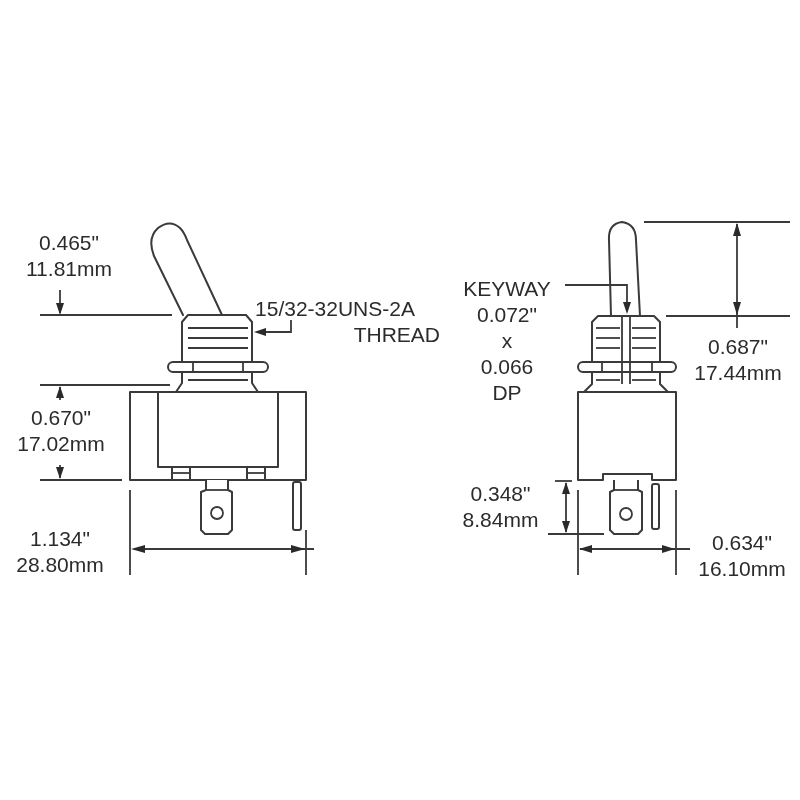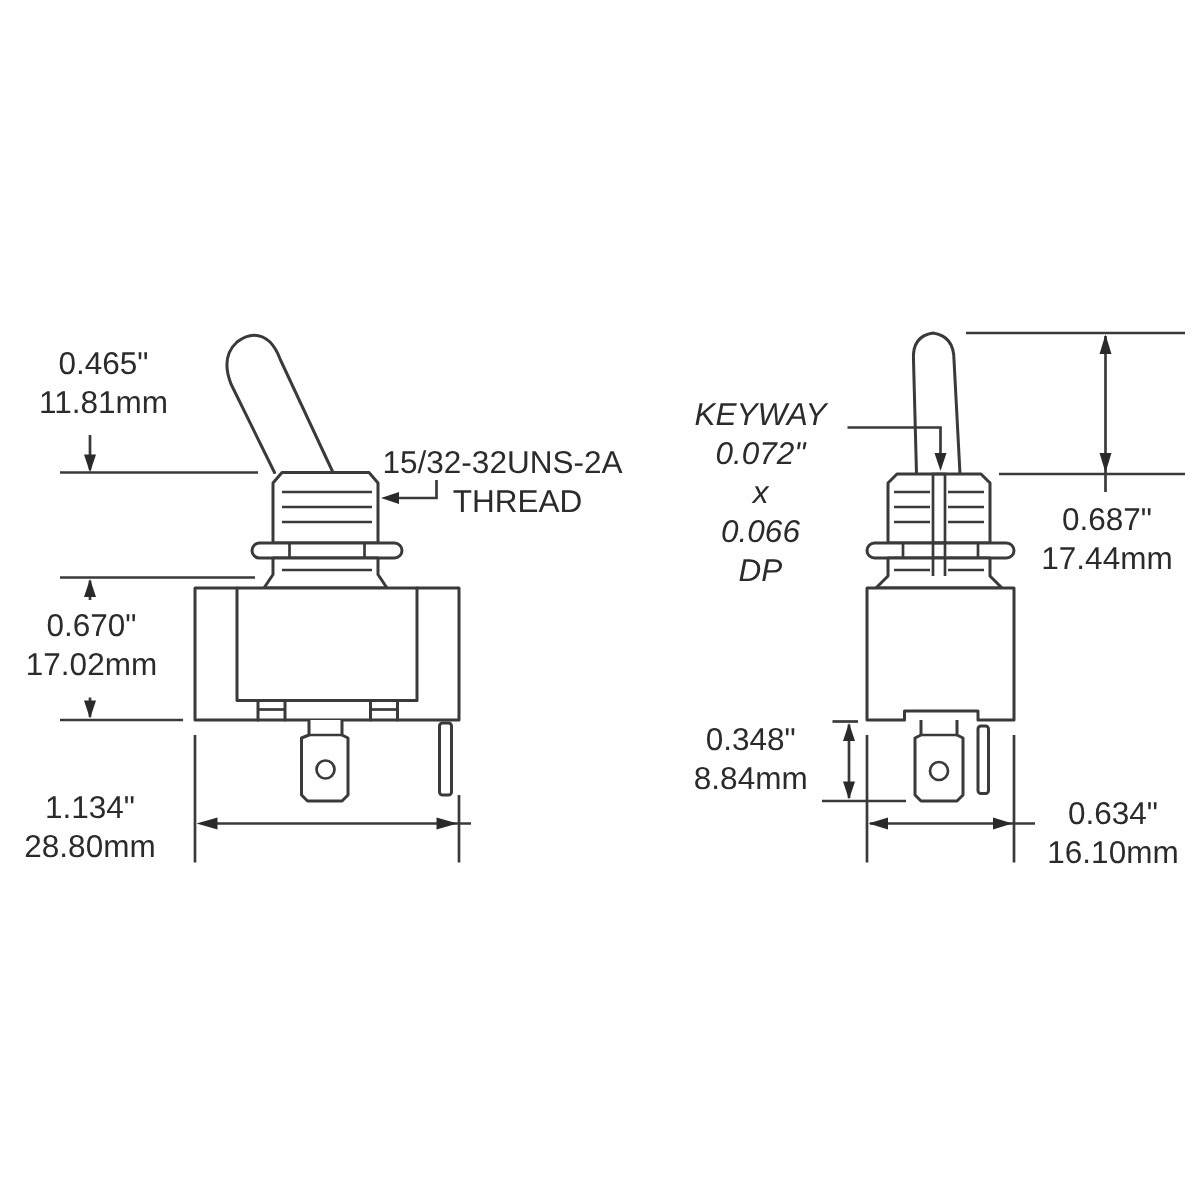--- a/index.html
+++ b/index.html
@@ -127,34 +127,34 @@
   </g>
 </svg>
 
 <div class="lbl" style="left:14px; top:230px; width:110px;">
   <div>0.465"</div>
   <div>11.81mm</div>
 </div>
 
 <div class="lbl" style="left:230px; top:264px; width:210px;margin-top:32px;">
   <div>15/32-32UNS-2A</div>
-  <div style="padding-left:20px;">THREAD</div>
+  <div style="padding-left:20px;text-align:right;">THREAD</div>
 </div>
 
 <div class="lbl" style="left:6px; top:405px; width:110px;">
   <div>0.670"</div>
   <div>17.02mm</div>
 </div>
 
 <div class="lbl" style="left:4px; top:526px; width:112px;">
   <div>1.134"</div>
   <div>28.80mm</div>
 </div>
 
-<div class="lbl" style="left:448px; top:264px; width:118px;font-style:italic;">
+<div class="lbl" style="left:448px; top:276px; width:118px;">
   <div>KEYWAY</div>
   <div>0.072"</div>
   <div>x</div>
   <div>0.066</div>
   <div>DP</div>
 </div>
 
 <div class="lbl" style="left:682px; top:334px; width:112px;">
   <div>0.687"</div>
   <div>17.44mm</div>

